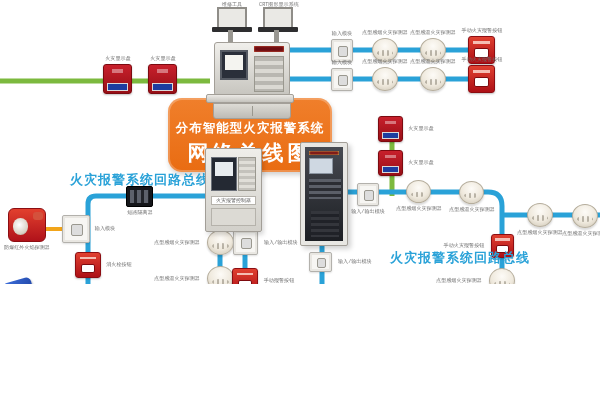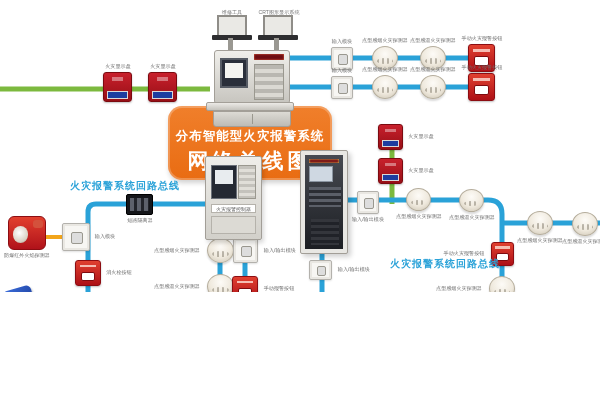--- a/index.html
+++ b/index.html
@@ -1,36 +1,36 @@
 <!DOCTYPE html>
 <html><head>
 <meta charset="utf-8">
 <style>
   html,body{margin:0;padding:0;background:#fff;}
   #canvas{position:relative;width:600px;height:284px;overflow:hidden;background:#fff;
-          font-family:Liberation Sans, sans-serif;margin-top:8px;}
+          font-family:Liberation Mono, monospace;}
   #bus-svg{position:absolute;left:0;top:0;z-index:1;}
   #device-layer{position:absolute;left:0;top:0;width:600px;height:400px;z-index:2;}
 
   
   #title-box{position:absolute;left:168px;top:98px;width:164px;height:74px;z-index:1;
     background:linear-gradient(#f07f2b,#e96c12);border-radius:14px;
     box-shadow:inset 0 0 0 2px rgba(255,255,255,.25),1px 3px 5px rgba(0,0,0,.18);
     text-align:center;color:#fff;padding-top:0;box-sizing:border-box;}
   #title-line1{display:block;margin-top:22px;font-size:12.5px;font-weight:bold;letter-spacing:1px;}
   #title-line2{display:block;margin-top:2px;font-size:21px;font-weight:bold;letter-spacing:4px;}
 
   
   .device{position:absolute;box-sizing:border-box;z-index:2;}
   .dev-label{position:absolute;font-size:6px;color:#6d6d6d;white-space:nowrap;z-index:3;}
   .dev-label.top{bottom:calc(100% + 2px);left:50%;transform:translateX(-50%) scale(.85);}
   .dev-label.bottom{top:calc(100% + 2px);left:50%;transform:translateX(-50%) scale(.85);}
   .dev-label.right{left:calc(100% + 4px);top:50%;transform:translateY(-50%) scale(.85);}
   .dev-label.left{right:calc(100% + 4px);top:50%;transform:translateY(-50%) scale(.85);}
-  .bus-label{position:absolute;font-size:10px;font-weight:bold;letter-spacing:1px;white-space:nowrap;z-index:3;}
+  .bus-label{position:absolute;font-size:13px;font-weight:bold;letter-spacing:1px;white-space:nowrap;z-index:3;}
 
   .detector{border-radius:50%;border:1px solid #b5ad9c;
     background:radial-gradient(circle at 50% 32%,#fdfbf7 0%,#efe9dd 55%,#cbc3b2 100%);
     box-shadow:0 2px 2px rgba(0,0,0,.15);}
   .detector::after{content:"";position:absolute;left:16%;right:16%;top:52%;height:26%;border-radius:50%;
     background:repeating-linear-gradient(90deg,#8a8374 0 2px,transparent 2px 5px);opacity:.55;}
 
   .module{background:#f7f6f3;border:1px solid #b3b1ac;border-radius:2px;
     box-shadow:inset 0 0 0 2px #e9e7e2,0 1px 2px rgba(0,0,0,.12);}
   .module::after{content:"";position:absolute;left:32%;top:30%;width:36%;height:40%;

